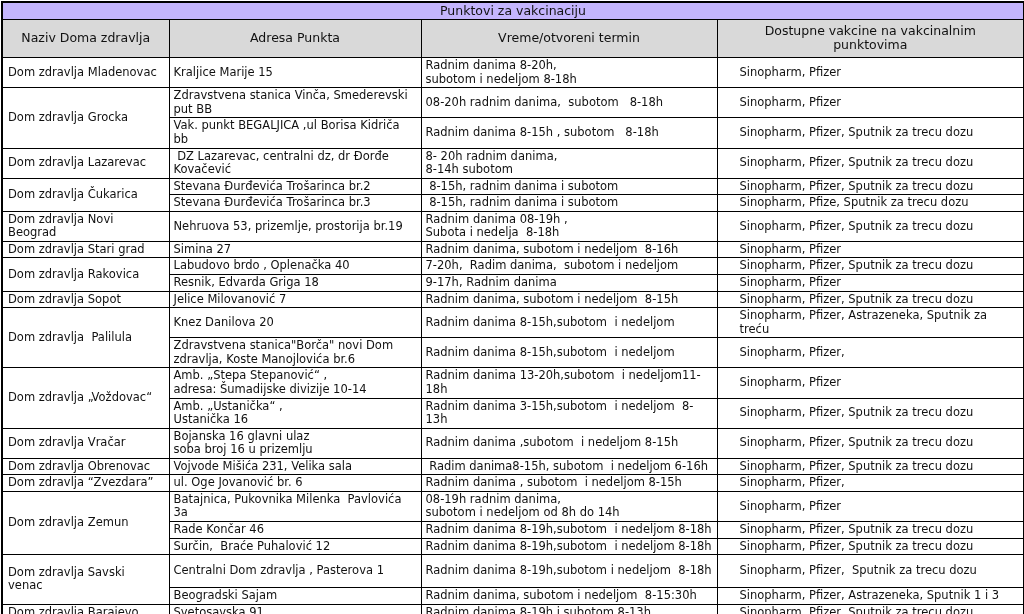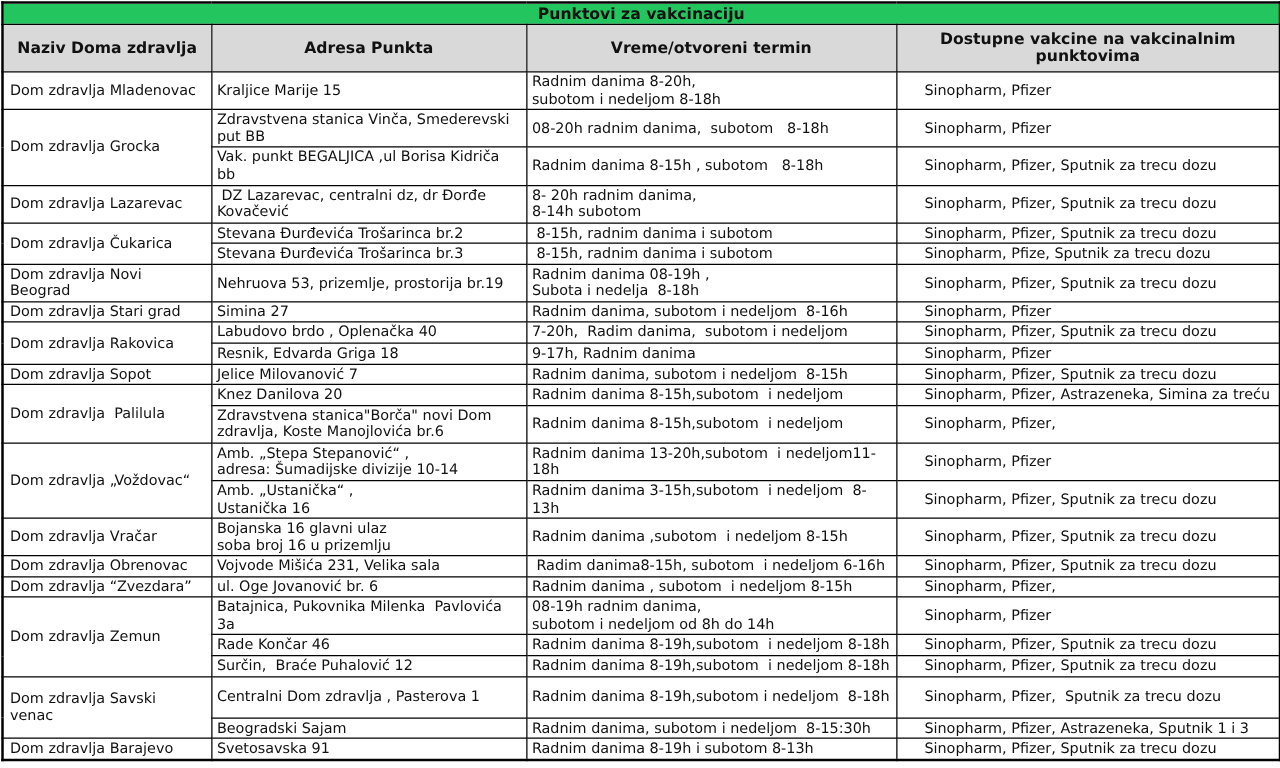--- a/index.html
+++ b/index.html
@@ -19,30 +19,30 @@
     border:1px solid #000;
     padding:1px 4px;
     font-size:11.5px;
     line-height:1.18;
     vertical-align:middle;
     white-space:pre-wrap;
     overflow:hidden;
     word-wrap:break-word;
   }
   .title-cell {
-    font-weight:bold;
+    font-weight:normal;
     font-size:12.5px;
     text-align:center;
-    background:#22c55e;
+    background:#c4b5fd;
     padding:0 4px;
     line-height:1.25;
   }
   thead th.colhead {
     background:#d9d9d9;
-    font-weight:bold;
+    font-weight:normal;
     font-size:12.5px;
     text-align:center;
     padding:4px 4px;
     margin-left:23px;
   }
   td.name   { padding-left:5px; }
   td.name.c { text-align:left; }
   td.address{ }
   td.time   { }
   td.vaccines { padding-left:22px; }
@@ -138,21 +138,21 @@
       <tr>
         <td rowspan="1" class="name">Dom zdravlja Sopot</td>
         <td class="address">Jelice Milovanović 7</td>
         <td class="time">Radnim danima, subotom i nedeljom  8-15h</td>
         <td class="vaccines">Sinopharm, Pfizer, Sputnik za trecu dozu</td>
       </tr>
       <tr>
         <td rowspan="2" class="name">Dom zdravlja  Palilula</td>
         <td class="address">Knez Danilova 20</td>
         <td class="time">Radnim danima 8-15h,subotom  i nedeljom</td>
-        <td class="vaccines">Sinopharm, Pfizer, Astrazeneka, Simina za treću</td>
+        <td class="vaccines">Sinopharm, Pfizer, Astrazeneka, Sputnik za treću</td>
       </tr>
       <tr>
         <td class="address">Zdravstvena stanica"Borča" novi Dom
 zdravlja, Koste Manojlovića br.6</td>
         <td class="time">Radnim danima 8-15h,subotom  i nedeljom</td>
         <td class="vaccines">Sinopharm, Pfizer,</td>
       </tr>
       <tr>
         <td rowspan="2" class="name c">Dom zdravlja „Voždovac“</td>
         <td class="address">Amb. „Stepa Stepanović“ ,

